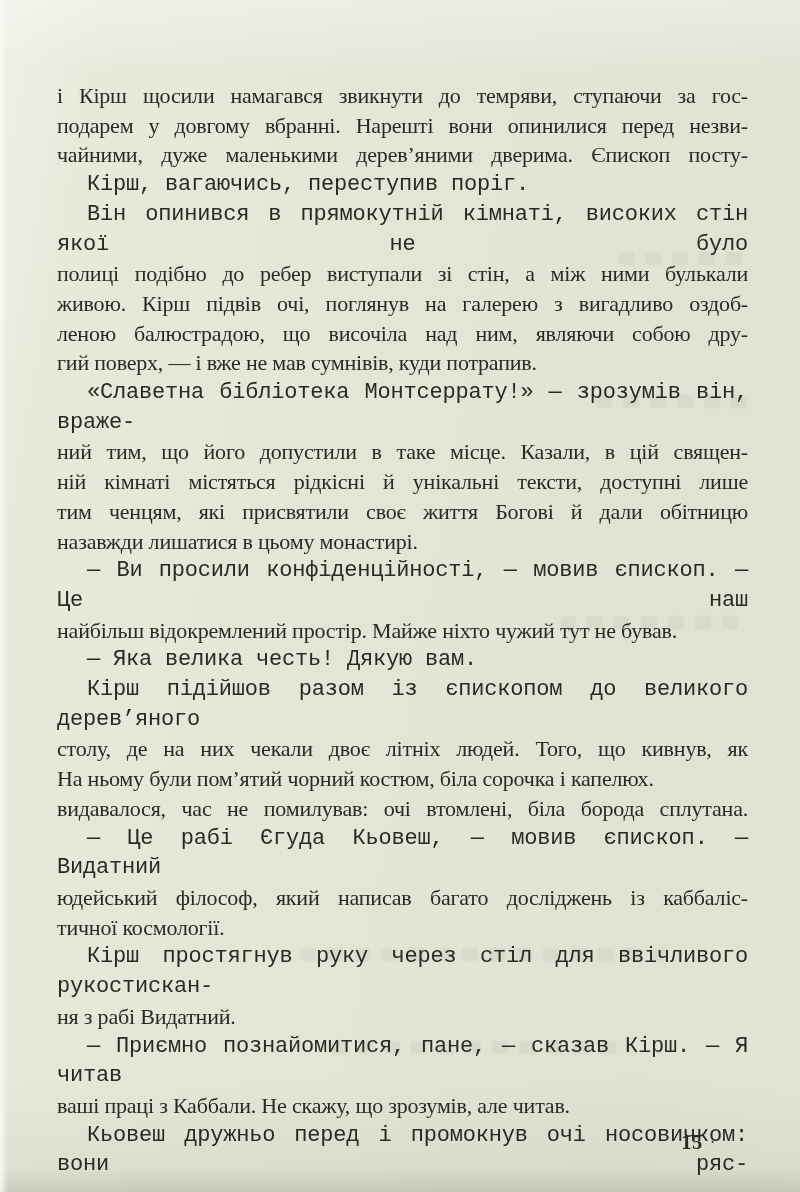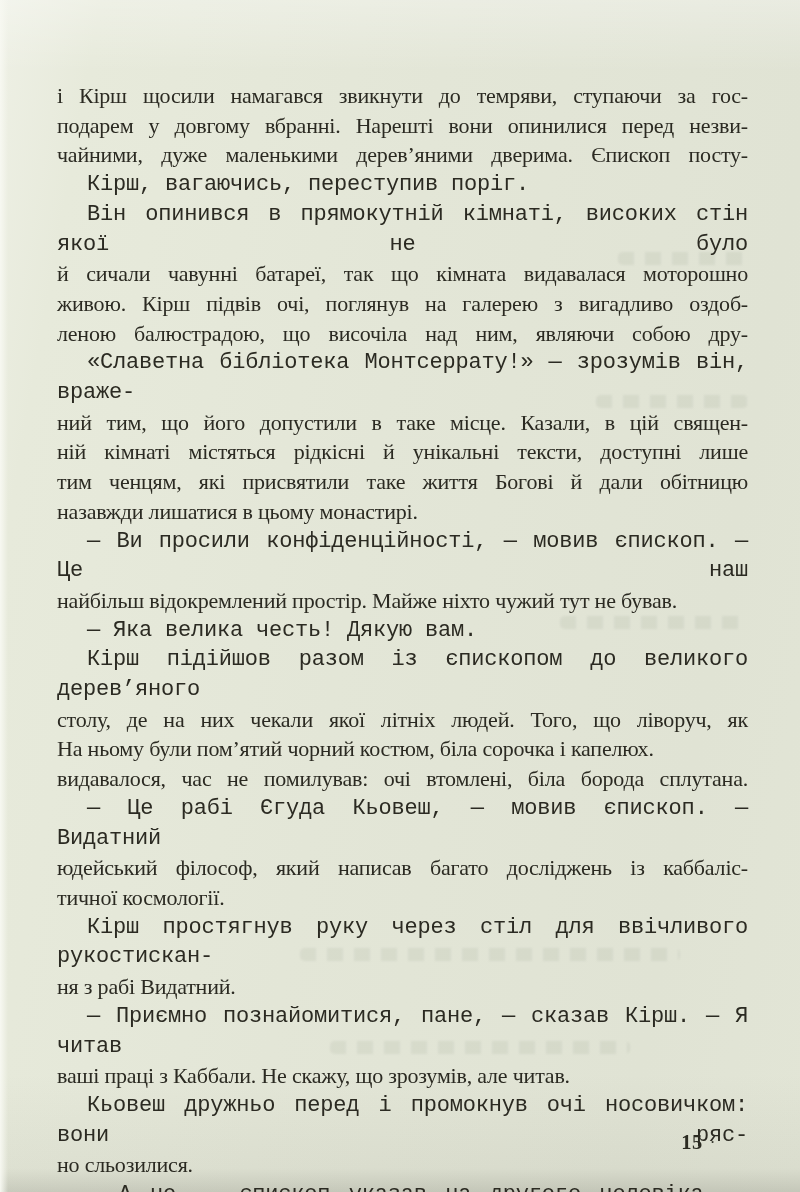--- a/index.html
+++ b/index.html
@@ -93,41 +93,42 @@
       <div class="paragraph">
         <div class="line">і Кірш щосили намагався звикнути до темряви, ступаючи за гос-</div>
         <div class="line">подарем у довгому вбранні. Нарешті вони опинилися перед незви-</div>
         <div class="line">чайними, дуже маленькими дерев’яними дверима. Єпископ посту-</div>
       </div>
       <div class="paragraph">
         <div class="line indent last">Кірш, вагаючись, переступив поріг.</div>
       </div>
       <div class="paragraph">
         <div class="line indent">Він опинився в прямокутній кімнаті, високих стін якої не було</div>
-        <div class="line">й сичали чавунні батареї, так що кімната видавалася моторошно</div>
+        <div class="line">полиці подібно до ребер виступали зі стін, а між ними булькали</div>
         <div class="line">живою. Кірш підвів очі, поглянув на галерею з вигадливо оздоб-</div>
         <div class="line">леною балюстрадою, що височіла над ним, являючи собою дру-</div>
+        <div class="line last">гий поверх, — і вже не мав сумнівів, куди потрапив.</div>
       </div>
       <div class="paragraph">
         <div class="line indent">«Славетна бібліотека Монтсеррату!» — зрозумів він, враже-</div>
         <div class="line">ний тим, що його допустили в таке місце. Казали, в цій священ-</div>
         <div class="line">ній кімнаті містяться рідкісні й унікальні тексти, доступні лише</div>
-        <div class="line">тим ченцям, які присвятили таке життя Богові й дали обітницю</div>
+        <div class="line">тим ченцям, які присвятили своє життя Богові й дали обітницю</div>
         <div class="line last">назавжди лишатися в цьому монастирі.</div>
       </div>
       <div class="paragraph">
         <div class="line indent">— Ви просили конфіденційності, — мовив єпископ. — Це наш</div>
         <div class="line last">найбільш відокремлений простір. Майже ніхто чужий тут не бував.</div>
       </div>
       <div class="paragraph">
         <div class="line indent last">— Яка велика честь! Дякую вам.</div>
       </div>
       <div class="paragraph">
         <div class="line indent">Кірш підійшов разом із єпископом до великого дерев’яного</div>
-        <div class="line">столу, де на них чекали якої літніх людей. Того, що ліворуч, як</div>
+        <div class="line">столу, де на них чекали двоє літніх людей. Того, що кивнув, як</div>
         <div class="line last">На ньому були пом’ятий чорний костюм, біла сорочка і капелюх.</div>
         <div class="line">видавалося, час не помилував: очі втомлені, біла борода сплутана.</div>
       </div>
       <div class="paragraph">
         <div class="line indent">— Це рабі Єгуда Кьовеш, — мовив єпископ. — Видатний</div>
         <div class="line">юдейський філософ, який написав багато досліджень із каббаліс-</div>
         <div class="line last">тичної космології.</div>
       </div>
       <div class="paragraph">
         <div class="line indent">Кірш простягнув руку через стіл для ввічливого рукостискан-</div>

